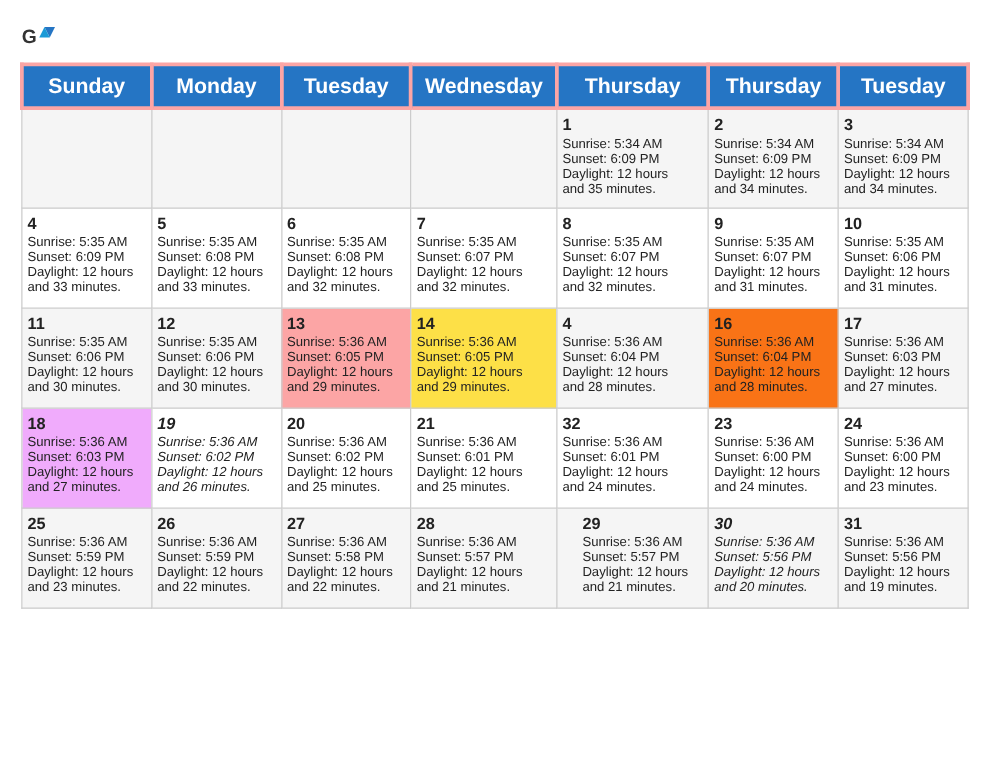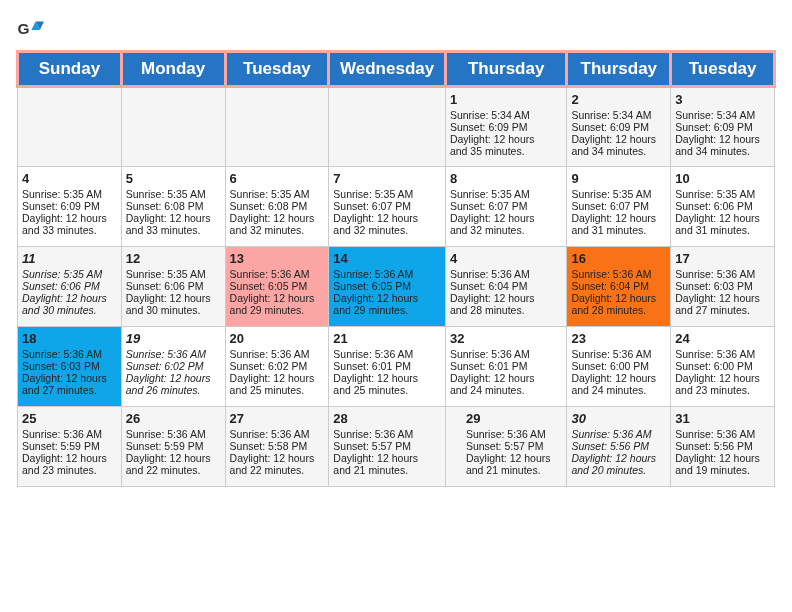--- a/index.html
+++ b/index.html
@@ -185,42 +185,42 @@
         </td>
         <td style="background-color: rgb(255, 255, 255);">
           <span class="day-num">10</span>
           <div>Sunrise: 5:35 AM</div>
           <div>Sunset: 6:06 PM</div>
           <div>Daylight: 12 hours</div>
           <div>and 31 minutes.</div>
         </td>
       </tr>
       <tr>
-        <td style="background-color: rgb(245, 245, 245); font-style: italic;">
+        <td style="background-color: rgb(245, 245, 245);">
           <span class="day-num">11</span>
           <div>Sunrise: 5:35 AM</div>
           <div>Sunset: 6:06 PM</div>
           <div>Daylight: 12 hours</div>
           <div>and 30 minutes.</div>
         </td>
         <td style="background-color: rgb(245, 245, 245);">
           <span class="day-num">12</span>
           <div>Sunrise: 5:35 AM</div>
           <div>Sunset: 6:06 PM</div>
           <div>Daylight: 12 hours</div>
           <div>and 30 minutes.</div>
         </td>
         <td style="background-color: #fca5a5;">
           <span class="day-num">13</span>
           <div>Sunrise: 5:36 AM</div>
           <div>Sunset: 6:05 PM</div>
           <div>Daylight: 12 hours</div>
           <div>and 29 minutes.</div>
         </td>
-        <td style="background-color: #0ea5e9;">
+        <td style="background-color: #fde047;">
           <span class="day-num">14</span>
           <div>Sunrise: 5:36 AM</div>
           <div>Sunset: 6:05 PM</div>
           <div>Daylight: 12 hours</div>
           <div>and 29 minutes.</div>
         </td>
         <td style="background-color: rgb(245, 245, 245);">
           <span class="day-num">4</span>
           <div>Sunrise: 5:36 AM</div>
           <div>Sunset: 6:04 PM</div>
@@ -236,21 +236,21 @@
         </td>
         <td style="background-color: rgb(245, 245, 245);">
           <span class="day-num">17</span>
           <div>Sunrise: 5:36 AM</div>
           <div>Sunset: 6:03 PM</div>
           <div>Daylight: 12 hours</div>
           <div>and 27 minutes.</div>
         </td>
       </tr>
       <tr>
-        <td style="background-color: #0ea5e9;">
+        <td style="background-color: #f0abfc;">
           <span class="day-num">18</span>
           <div>Sunrise: 5:36 AM</div>
           <div>Sunset: 6:03 PM</div>
           <div>Daylight: 12 hours</div>
           <div>and 27 minutes.</div>
         </td>
         <td style="background-color: rgb(255, 255, 255); font-style: italic;">
           <span class="day-num">19</span>
           <div>Sunrise: 5:36 AM</div>
           <div>Sunset: 6:02 PM</div>

